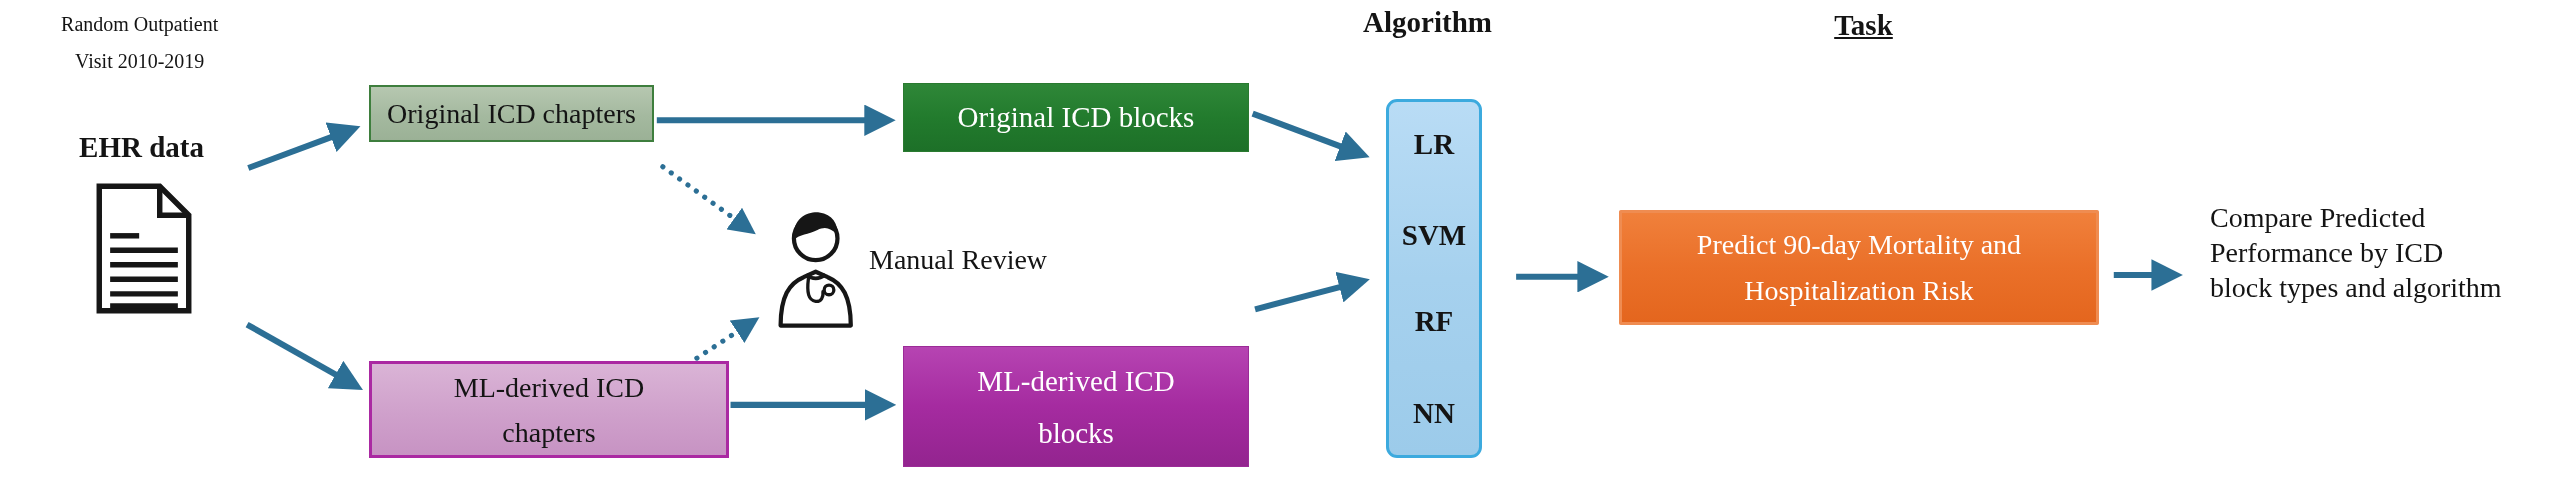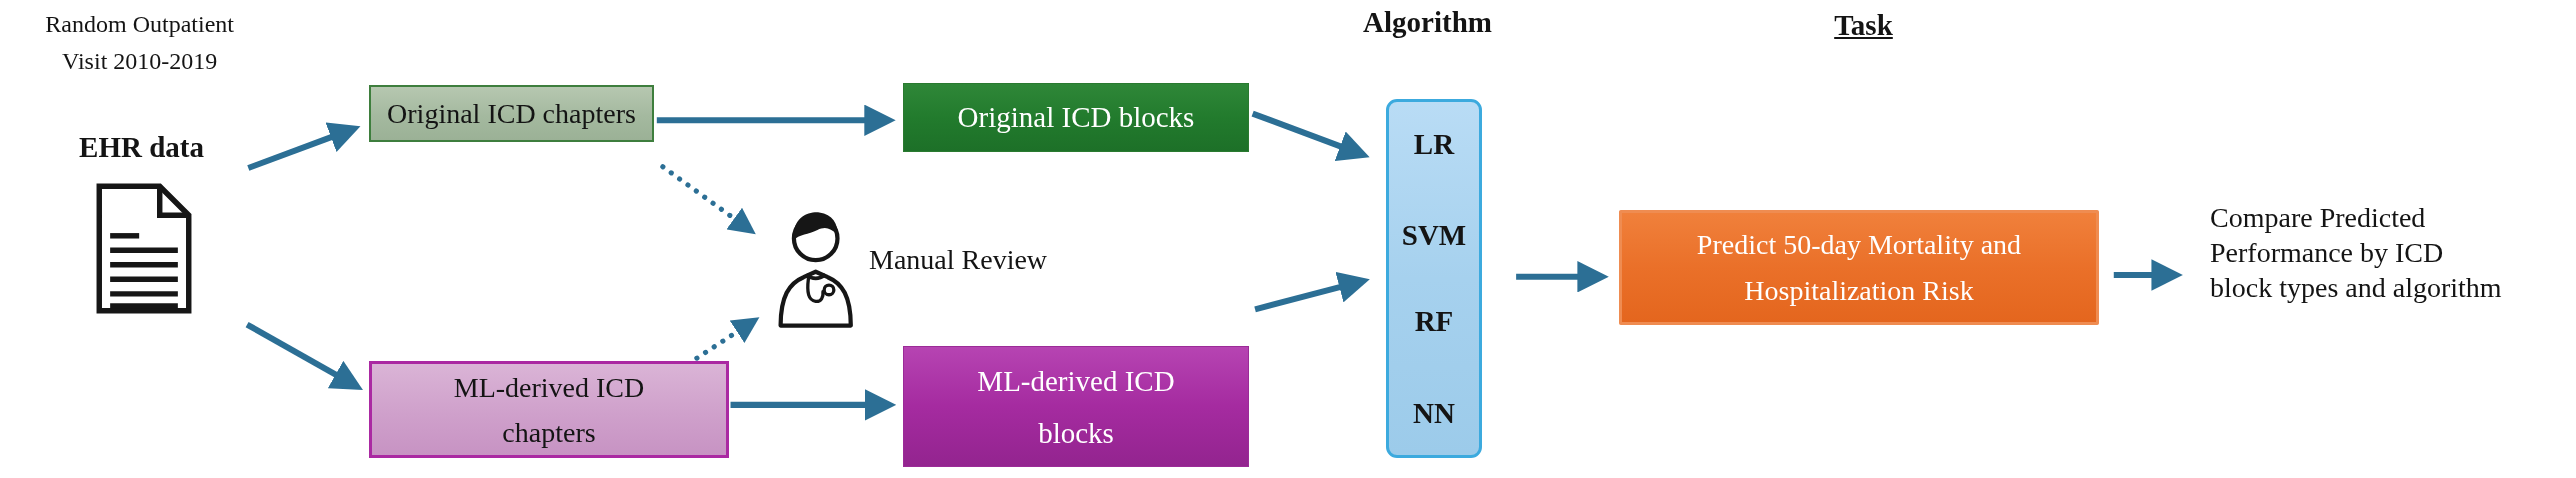--- a/index.html
+++ b/index.html
@@ -20,21 +20,21 @@
     width: 2576px; height: 478px;
     z-index: 1;
     pointer-events: none;
   }
   .node { z-index: 2; box-sizing: border-box; display: flex; flex-direction: column; justify-content: center; }
   .label { z-index: 2; }
 
   
   .cohort {
     left: 9.7px; top: 6px; width: 260px;
-    font-size: 24px; line-height: 37px;
+    font-size: 20px; line-height: 37px;
   }
   .ehr {
     left: 60px; top: 132px; width: 163px;
     font-size: 29px; line-height: 31px; font-weight: bold;
   }
   .manual-review {
     left: 869px; top: 245px; width: 193px;
     font-size: 28px; line-height: 30px;
   }
   .hdr { font-size: 29px; line-height: 31px; font-weight: bold; }
@@ -174,21 +174,21 @@
   <div class="abs node box box-algorithm">
     <div class="algo-item" style="top:42px;">LR</div>
     <div class="algo-item" style="top:133px;">SVM</div>
     <div class="algo-item" style="top:219px;">RF</div>
     <div class="algo-item" style="top:311px;">NN</div>
   </div>
 
   <div class="abs ctr hdr hdr-task label">Task</div>
 
   <div class="abs node box box-task">
-    <div class="line">Predict 50-day Mortality and</div>
+    <div class="line">Predict 90-day Mortality and</div>
     <div class="line">Hospitalization Risk</div>
   </div>
 
   <div class="abs outcome label">
     <div>Compare Predicted</div>
     <div>Performance by ICD</div>
     <div>block types and algorithm</div>
   </div>
 
 </div>

